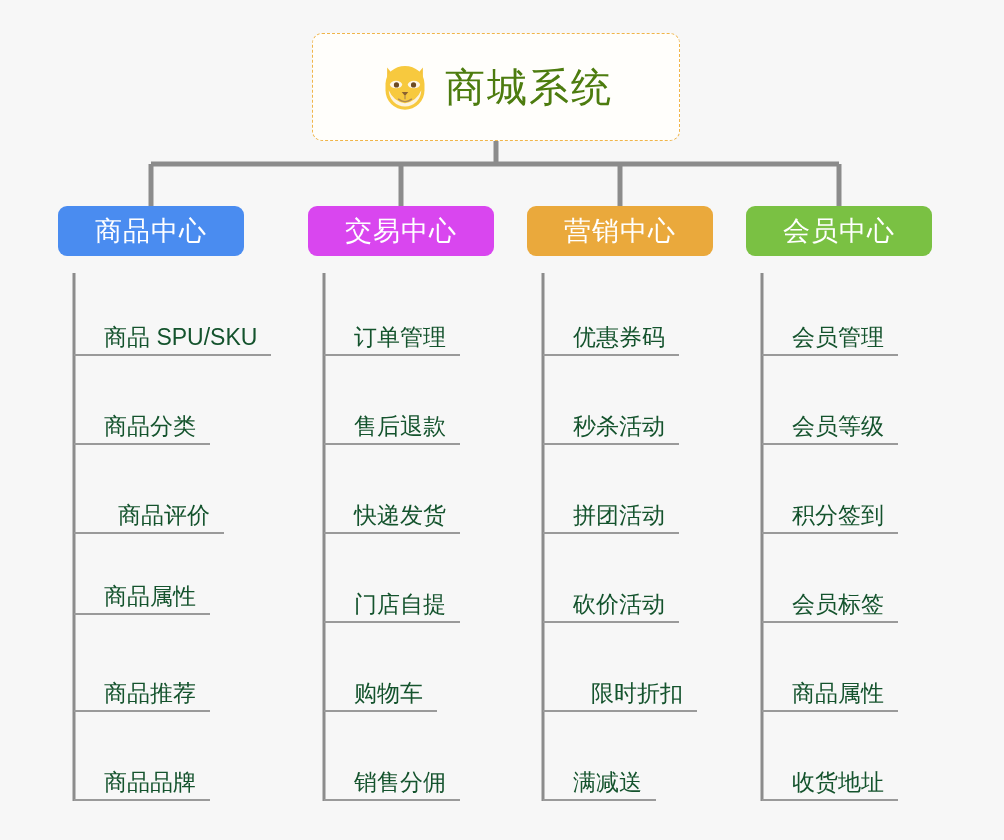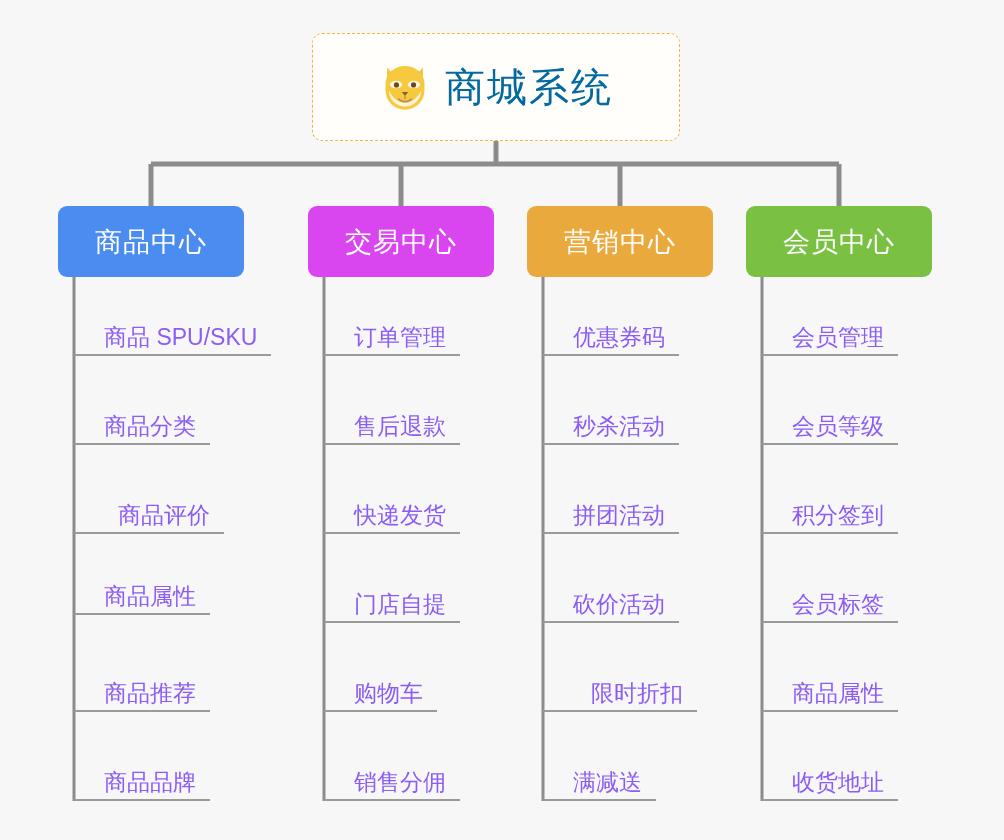--- a/index.html
+++ b/index.html
@@ -39,55 +39,55 @@
     background: #fffefb;
     border: 1px dashed #f0b54a;
     border-radius: 10px;
     display: flex;
     align-items: center;
     justify-content: center;
     gap: 14px;
   }
   .root-title {
     font-size: 40px;
-    color: #0369a1;
+    color: #4d7c0f;
     letter-spacing: 2px;
     line-height: 1;
     white-space: nowrap;
   }
   .dog-icon {
     width: 52px;
     height: 52px;
     flex: none;
     display: block;
   }
   
   .branch-node {
     position: absolute;
-    height: 71px;
+    height: 50px;
     box-sizing: border-box;
     border-radius: 9px;
     display: flex;
     align-items: center;
     justify-content: center;
     color: #ffffff;
     font-size: 27px;
     letter-spacing: 1px;
     white-space: nowrap;
   }
   
   .leaf {
     position: absolute;
     box-sizing: border-box;
     height: 42px;
     padding: 0 14px 0 30px;
     display: flex;
     align-items: flex-end;
     border-bottom: 2px solid #9a9a9a;
-    color: #8b5cf6;
+    color: #14532d;
     font-size: 23px;
     line-height: 30px;
     white-space: nowrap;
   }
   .leaf-text {
     display: block;
     padding-bottom: 2px;
   }
 </style>
 </head>

